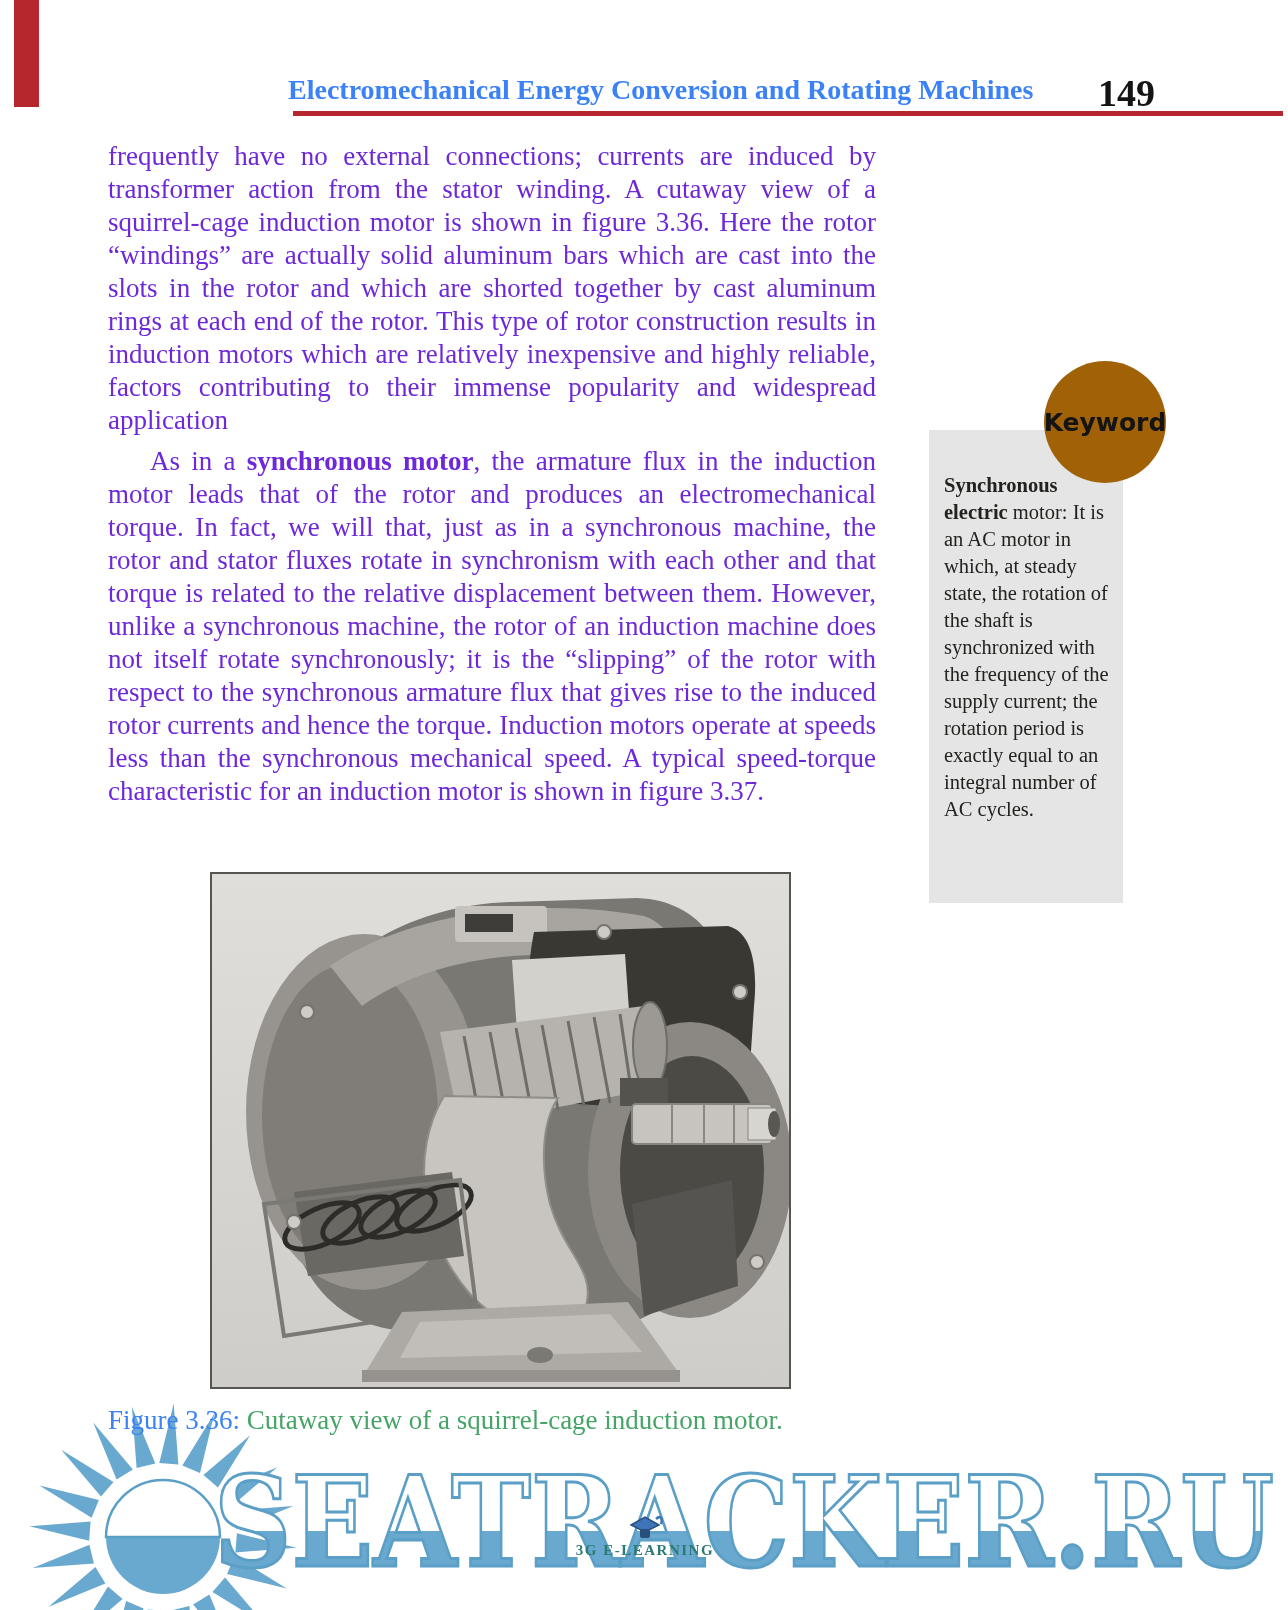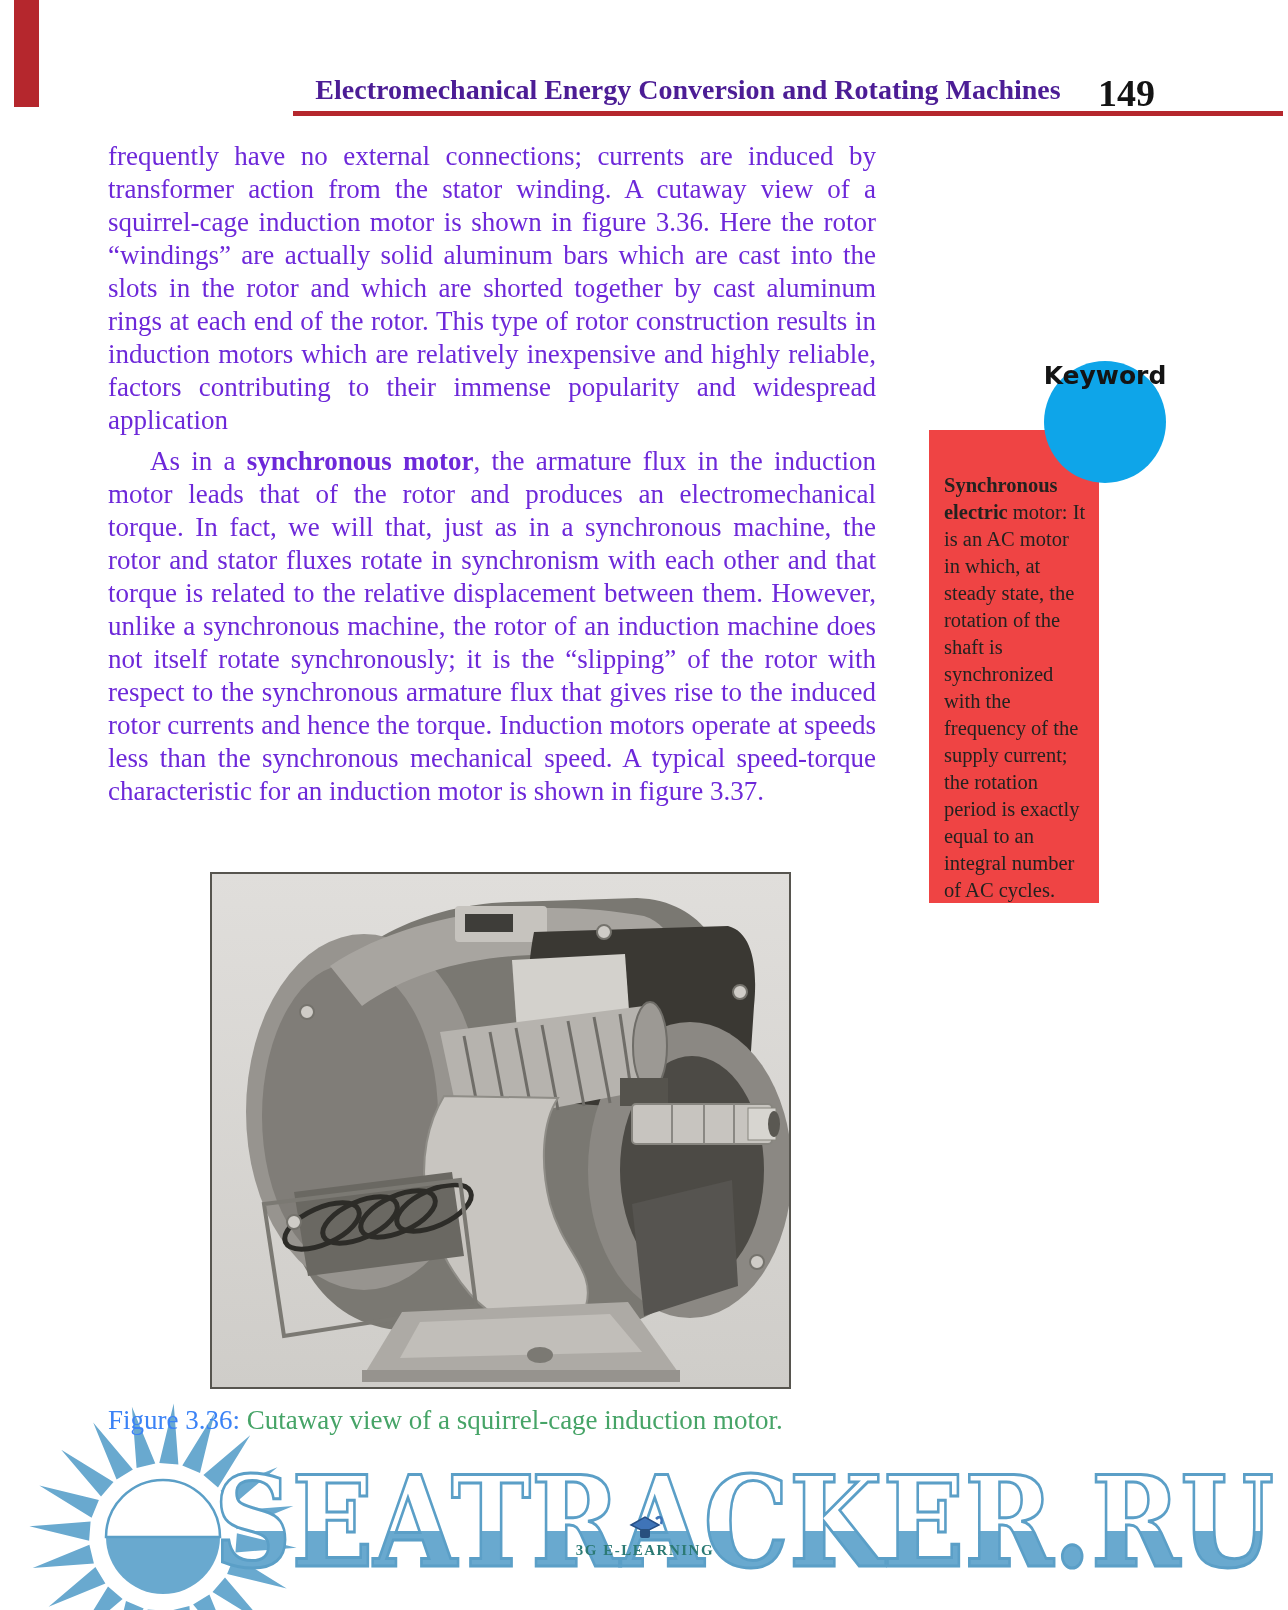--- a/index.html
+++ b/index.html
@@ -1,37 +1,37 @@
 <!DOCTYPE html>
 <html><head>
 <meta charset="utf-8">
 <style>
   html,body{margin:0;padding:0;background:#ffffff;}
   .page{position:relative;width:1288px;height:1610px;background:#ffffff;overflow:hidden;
         font-family:"Liberation Serif",serif;color:#1b1b1b;}
 
   
   .chapter-tab{position:absolute;left:14px;top:0;width:25px;height:107px;background:#b5272d;}
-  .hdr-title{position:absolute;left:288px;top:74px;width:800px;text-align:center;
-             font-weight:bold;font-size:28px;color:#4c1d95;white-space:nowrap;}
+  .hdr-title{position:absolute;left:288px;top:74px;width:800px;text-align:left;
+             font-weight:bold;font-size:28px;color:#3b82f6;white-space:nowrap;}
   .hdr-num{position:absolute;left:1098px;top:71px;font-weight:bold;font-size:38px;color:#141414;}
   .hdr-rule{position:absolute;left:293px;top:111px;width:990px;height:5px;background:#b5272d;}
 
   
   .para{position:absolute;left:108px;width:768px;margin:0;font-size:27px;line-height:33px;
         text-align:justify;color:#6d28d9;}
   .para-1{top:140px;}
   .para-2{top:445px;text-indent:42px;}
   .bold{font-weight:bold;margin-top:48px;}
 
   
-  .kw-box{position:absolute;left:929px;top:430px;width:170px;height:473px;background:#ef4444;z-index:1;}
+  .kw-box{position:absolute;left:929px;top:430px;width:194px;height:473px;background:#e5e5e5;z-index:1;}
   .kw-box p{margin:0;padding:42px 10px 0 15px;font-size:20.5px;line-height:27px;color:#23221f;}
   .kw-badge{position:absolute;left:1044px;top:361px;width:122px;height:122px;border-radius:50%;
-            background:#0ea5e9;display:flex;justify-content:center;z-index:2;
+            background:#a16207;display:flex;align-items:center;justify-content:center;z-index:2;
             font-family:"DejaVu Sans",sans-serif;font-weight:bold;font-size:25px;color:#141414;}
 
   
   .fig-frame{position:absolute;left:210px;top:872px;width:577px;height:513px;
              border:2px solid #57554f;background:#dcdad6;z-index:1;}
   .fig-frame svg{display:block;}
   .fig-caption{position:absolute;left:108px;top:1403px;width:790px;margin:0;
                font-size:27px;line-height:34px;z-index:4;}
   .fig-label{font-weight:normal;color:#3b82f6;}
   .fig-text{color:#46a467;margin-top:32px;}

